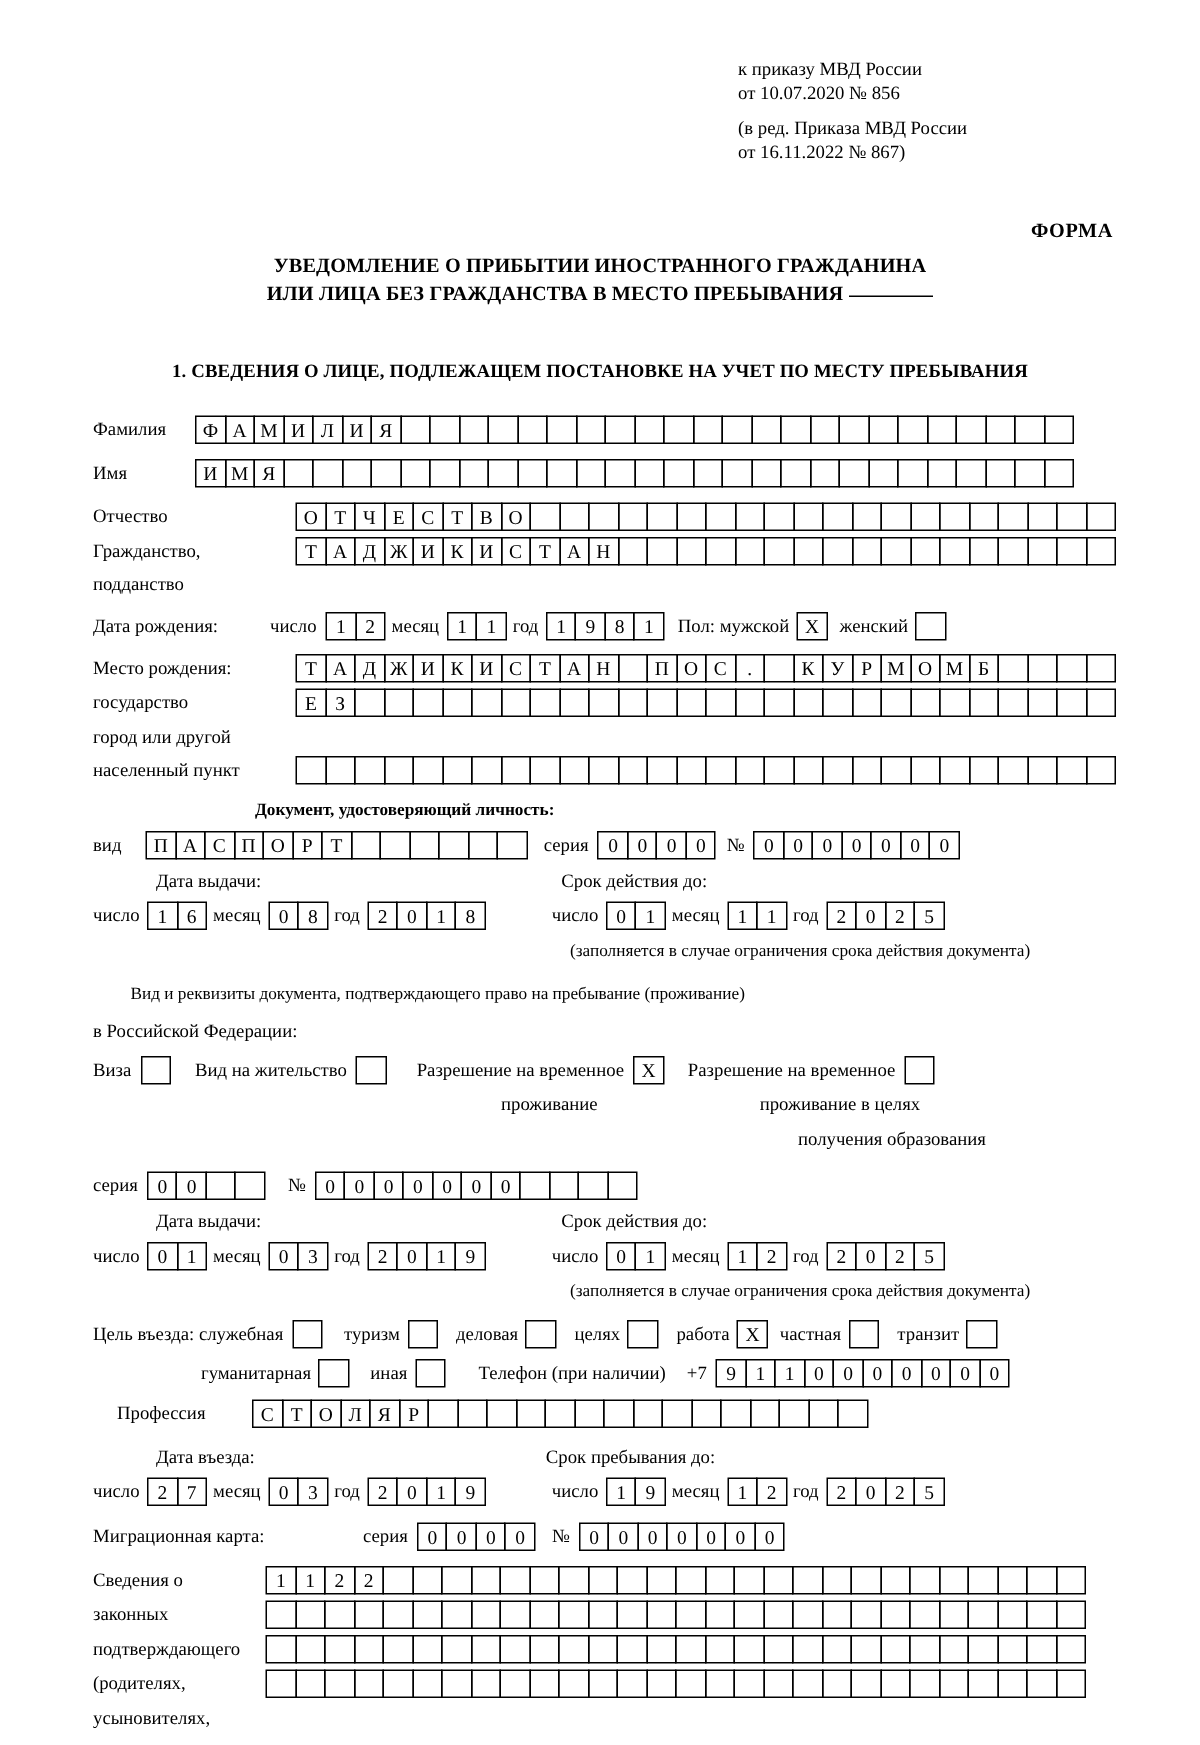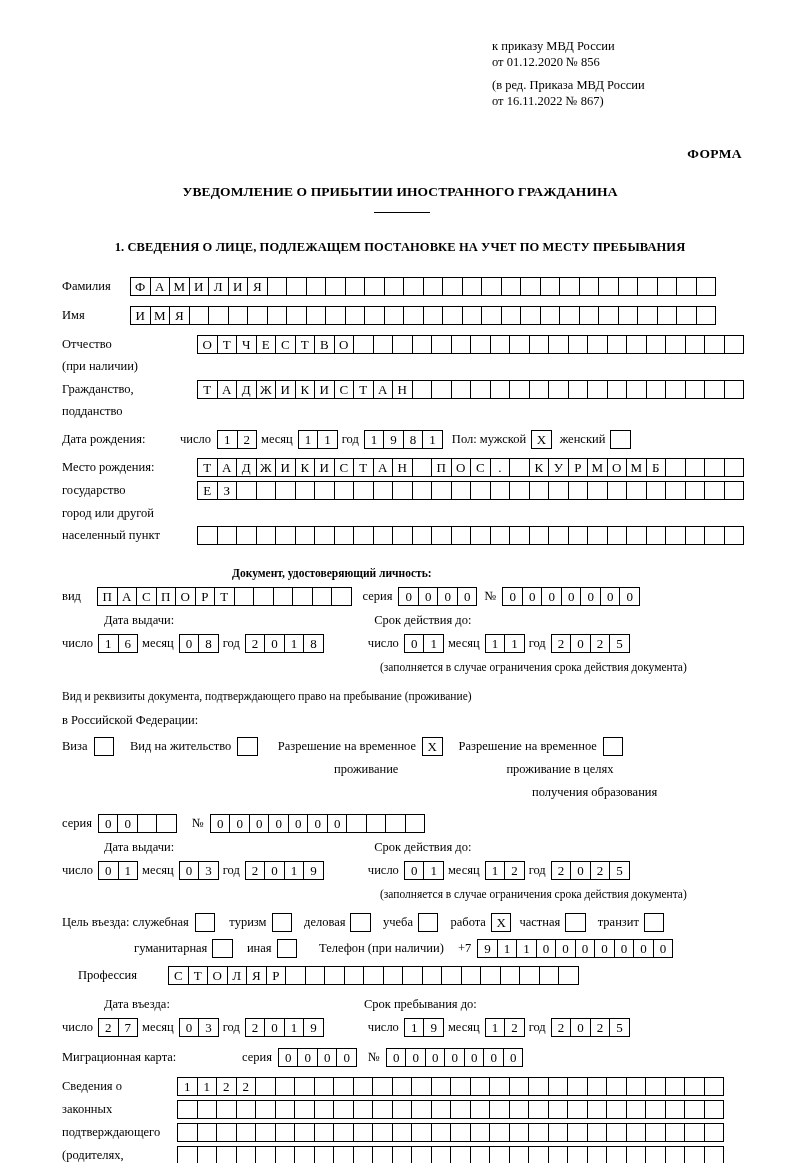--- a/index.html
+++ b/index.html
@@ -38,21 +38,21 @@
     position: absolute;
     top: 146px;
     right: 58px;
     font-size: 13.5px;
     font-weight: bold;
     letter-spacing: 0.4px;
   }
 
   .title {
     position: absolute;
-    top: 182px;
+    top: 167px;
     left: 0;
     width: 800px;
     text-align: center;
     font-size: 13.5px;
     font-weight: bold;
     line-height: 19px;
     letter-spacing: 0.1px;
   }
   .title .underline-tail {
     display: inline-block;
@@ -120,32 +120,32 @@
     display: inline-block;
   }
 </style>
 </head>
 <body>
 
 <div class="page">
 
   <div class="header-block">
     <div>к приказу МВД России</div>
-    <div>от 01.12.2020 № 856</div>
+    <div>от 10.07.2020 № 856</div>
     <div class="gap"></div>
     <div>(в ред. Приказа МВД России</div>
     <div>от 16.11.2022 № 867)</div>
   </div>
 
   <div class="forma">ФОРМА</div>
 
   <div class="title">
     <div>УВЕДОМЛЕНИЕ О ПРИБЫТИИ ИНОСТРАННОГО ГРАЖДАНИНА</div>
     <div>
-      <span class="underline-tail"></span>
+      <span>ИЛИ ЛИЦА БЕЗ ГРАЖДАНСТВА В МЕСТО ПРЕБЫВАНИЯ</span><span class="underline-tail"></span>
     </div>
   </div>
 
   <div class="section-title">1. СВЕДЕНИЯ О ЛИЦЕ, ПОДЛЕЖАЩЕМ ПОСТАНОВКЕ НА УЧЕТ ПО МЕСТУ ПРЕБЫВАНИЯ</div>
 
   <div class="form-area">
 
     <div class="row" style="padding-left:62px; margin-top:4px;">
       <span class="lbl" style="width:68px;">Фамилия</span>
       <span class="cells" id="surname-cells">
@@ -243,23 +243,20 @@
           <span class="cell"></span>
           <span class="cell"></span>
           <span class="cell"></span>
           <span class="cell"></span>
           <span class="cell"></span>
           <span class="cell"></span>
           <span class="cell"></span>
           <span class="cell"></span>
           <span class="cell"></span>
         </span>
-    </div>
-    <div class="row" style="padding-left:62px; margin-top:1px;">
-      <span class="lbl">(при наличии)</span>
     </div>
 
     <div class="row" style="padding-left:62px; margin-top:2px;">
       <span class="lbl" style="width:135px;">Гражданство,</span>
       <span class="cells" id="citizenship-cells">
           <span class="cell">Т</span>
           <span class="cell">А</span>
           <span class="cell">Д</span>
           <span class="cell">Ж</span>
           <span class="cell">И</span>
@@ -413,21 +410,21 @@
           <span class="cell"></span>
           <span class="cell"></span>
           <span class="cell"></span>
           <span class="cell"></span>
           <span class="cell"></span>
           <span class="cell"></span>
           <span class="cell"></span>
         </span>
     </div>
 
-    <div class="row" style="padding-left:62px; margin-top:16px;">
+    <div class="row" style="margin-top:5px;">
       <span class="lbl bold" style="font-size:11.5px; margin-left:170px;">Документ, удостоверяющий личность:</span>
     </div>
 
     <div class="row" style="padding-left:62px; margin-top:3px;">
       <span class="lbl" style="width:35px;">вид</span>
       <span class="cells" id="doc-type-cells">
           <span class="cell">П</span>
           <span class="cell">А</span>
           <span class="cell">С</span>
           <span class="cell">П</span>
@@ -499,21 +496,21 @@
           <span class="cell">0</span>
           <span class="cell">2</span>
           <span class="cell">5</span>
         </span>
     </div>
 
     <div class="row" style="padding-left:62px; margin-top:2px;">
       <span class="lbl small" style="margin-left:318px;">(заполняется в случае ограничения срока действия документа)</span>
     </div>
 
-    <div class="row" style="padding-left:62px; margin-top:8px;">
+    <div class="row" style="padding-left:87px; margin-top:8px;">
       <span class="lbl small">Вид и реквизиты документа, подтверждающего право на пребывание (проживание)</span>
     </div>
     <div class="row" style="padding-left:62px; margin-top:4px;">
       <span class="lbl">в Российской Федерации:</span>
     </div>
 
     <div class="row" style="padding-left:62px; margin-top:5px;">
       <span class="lbl" style="margin-right:6px;">Виза</span>
       <span class="box" id="visa-box"></span>
       <span class="lbl" style="margin:0 6px 0 16px;">Вид на жительство</span>
@@ -601,21 +598,21 @@
       <span class="lbl small" style="margin-left:318px;">(заполняется в случае ограничения срока действия документа)</span>
     </div>
 
     <div class="row" style="padding-left:62px; margin-top:8px;">
       <span class="lbl" style="margin-right:6px;">Цель въезда: служебная</span>
       <span class="box" id="purpose-service"></span>
       <span class="lbl" style="margin:0 5px 0 14px;">туризм</span>
       <span class="box" id="purpose-tourism"></span>
       <span class="lbl" style="margin:0 5px 0 12px;">деловая</span>
       <span class="box" id="purpose-business"></span>
-      <span class="lbl" style="margin:0 5px 0 12px;">учеба</span>
+      <span class="lbl" style="margin:0 5px 0 12px;">целях</span>
       <span class="box" id="purpose-study"></span>
       <span class="lbl" style="margin:0 5px 0 12px;">работа</span>
       <span class="box" id="purpose-work">Х</span>
       <span class="lbl" style="margin:0 5px 0 8px;">частная</span>
       <span class="box" id="purpose-private"></span>
       <span class="lbl" style="margin:0 5px 0 12px;">транзит</span>
       <span class="box" id="purpose-transit"></span>
     </div>
 
     <div class="row" style="padding-left:62px; margin-top:5px;">

